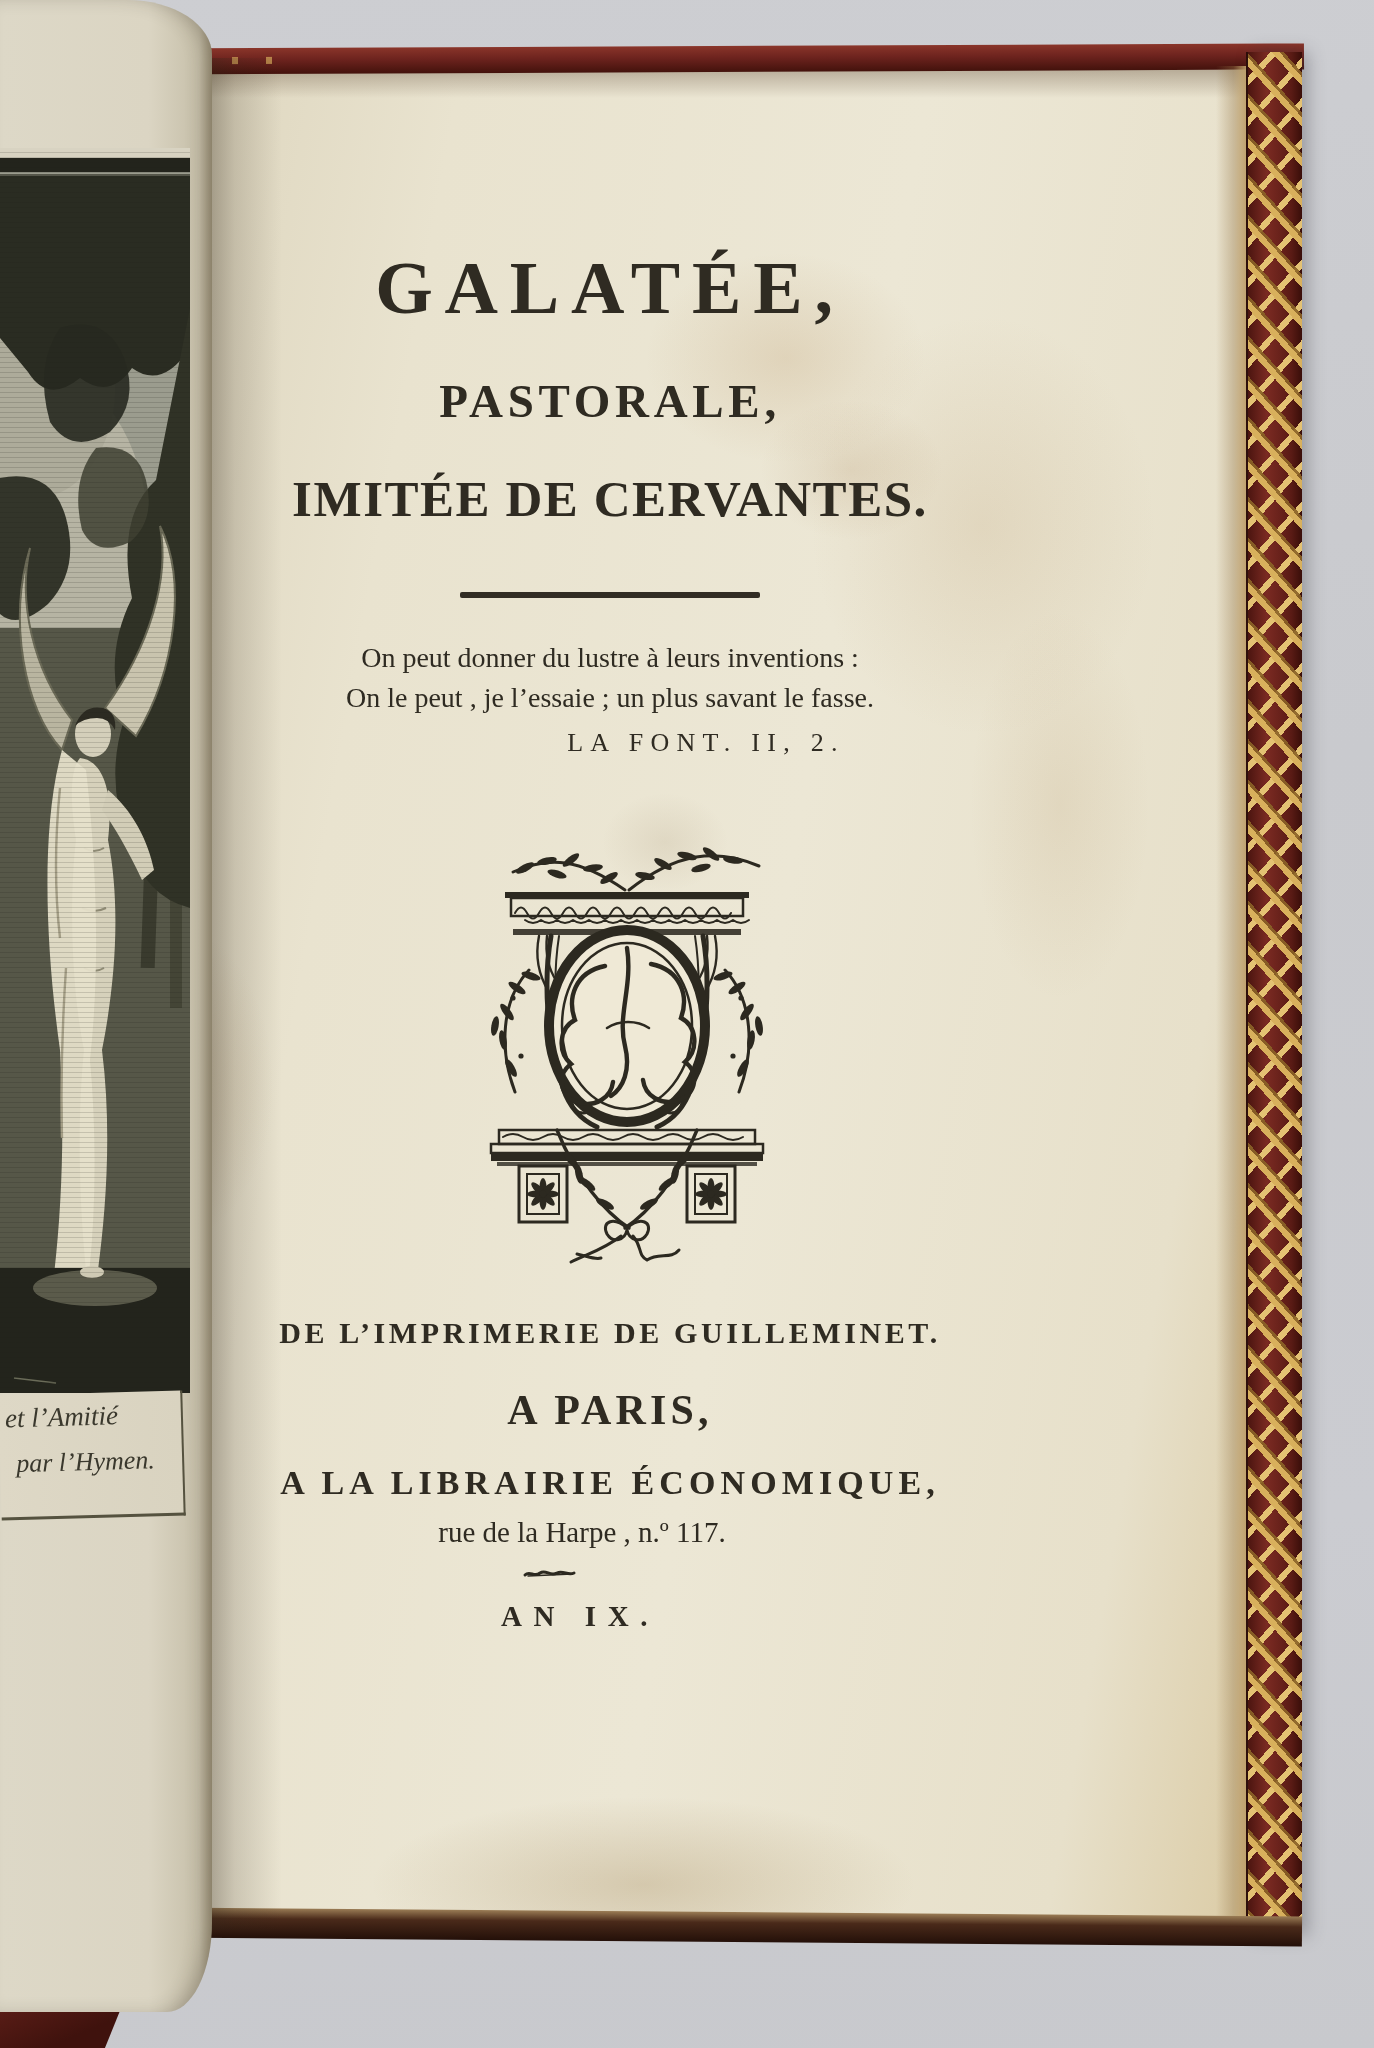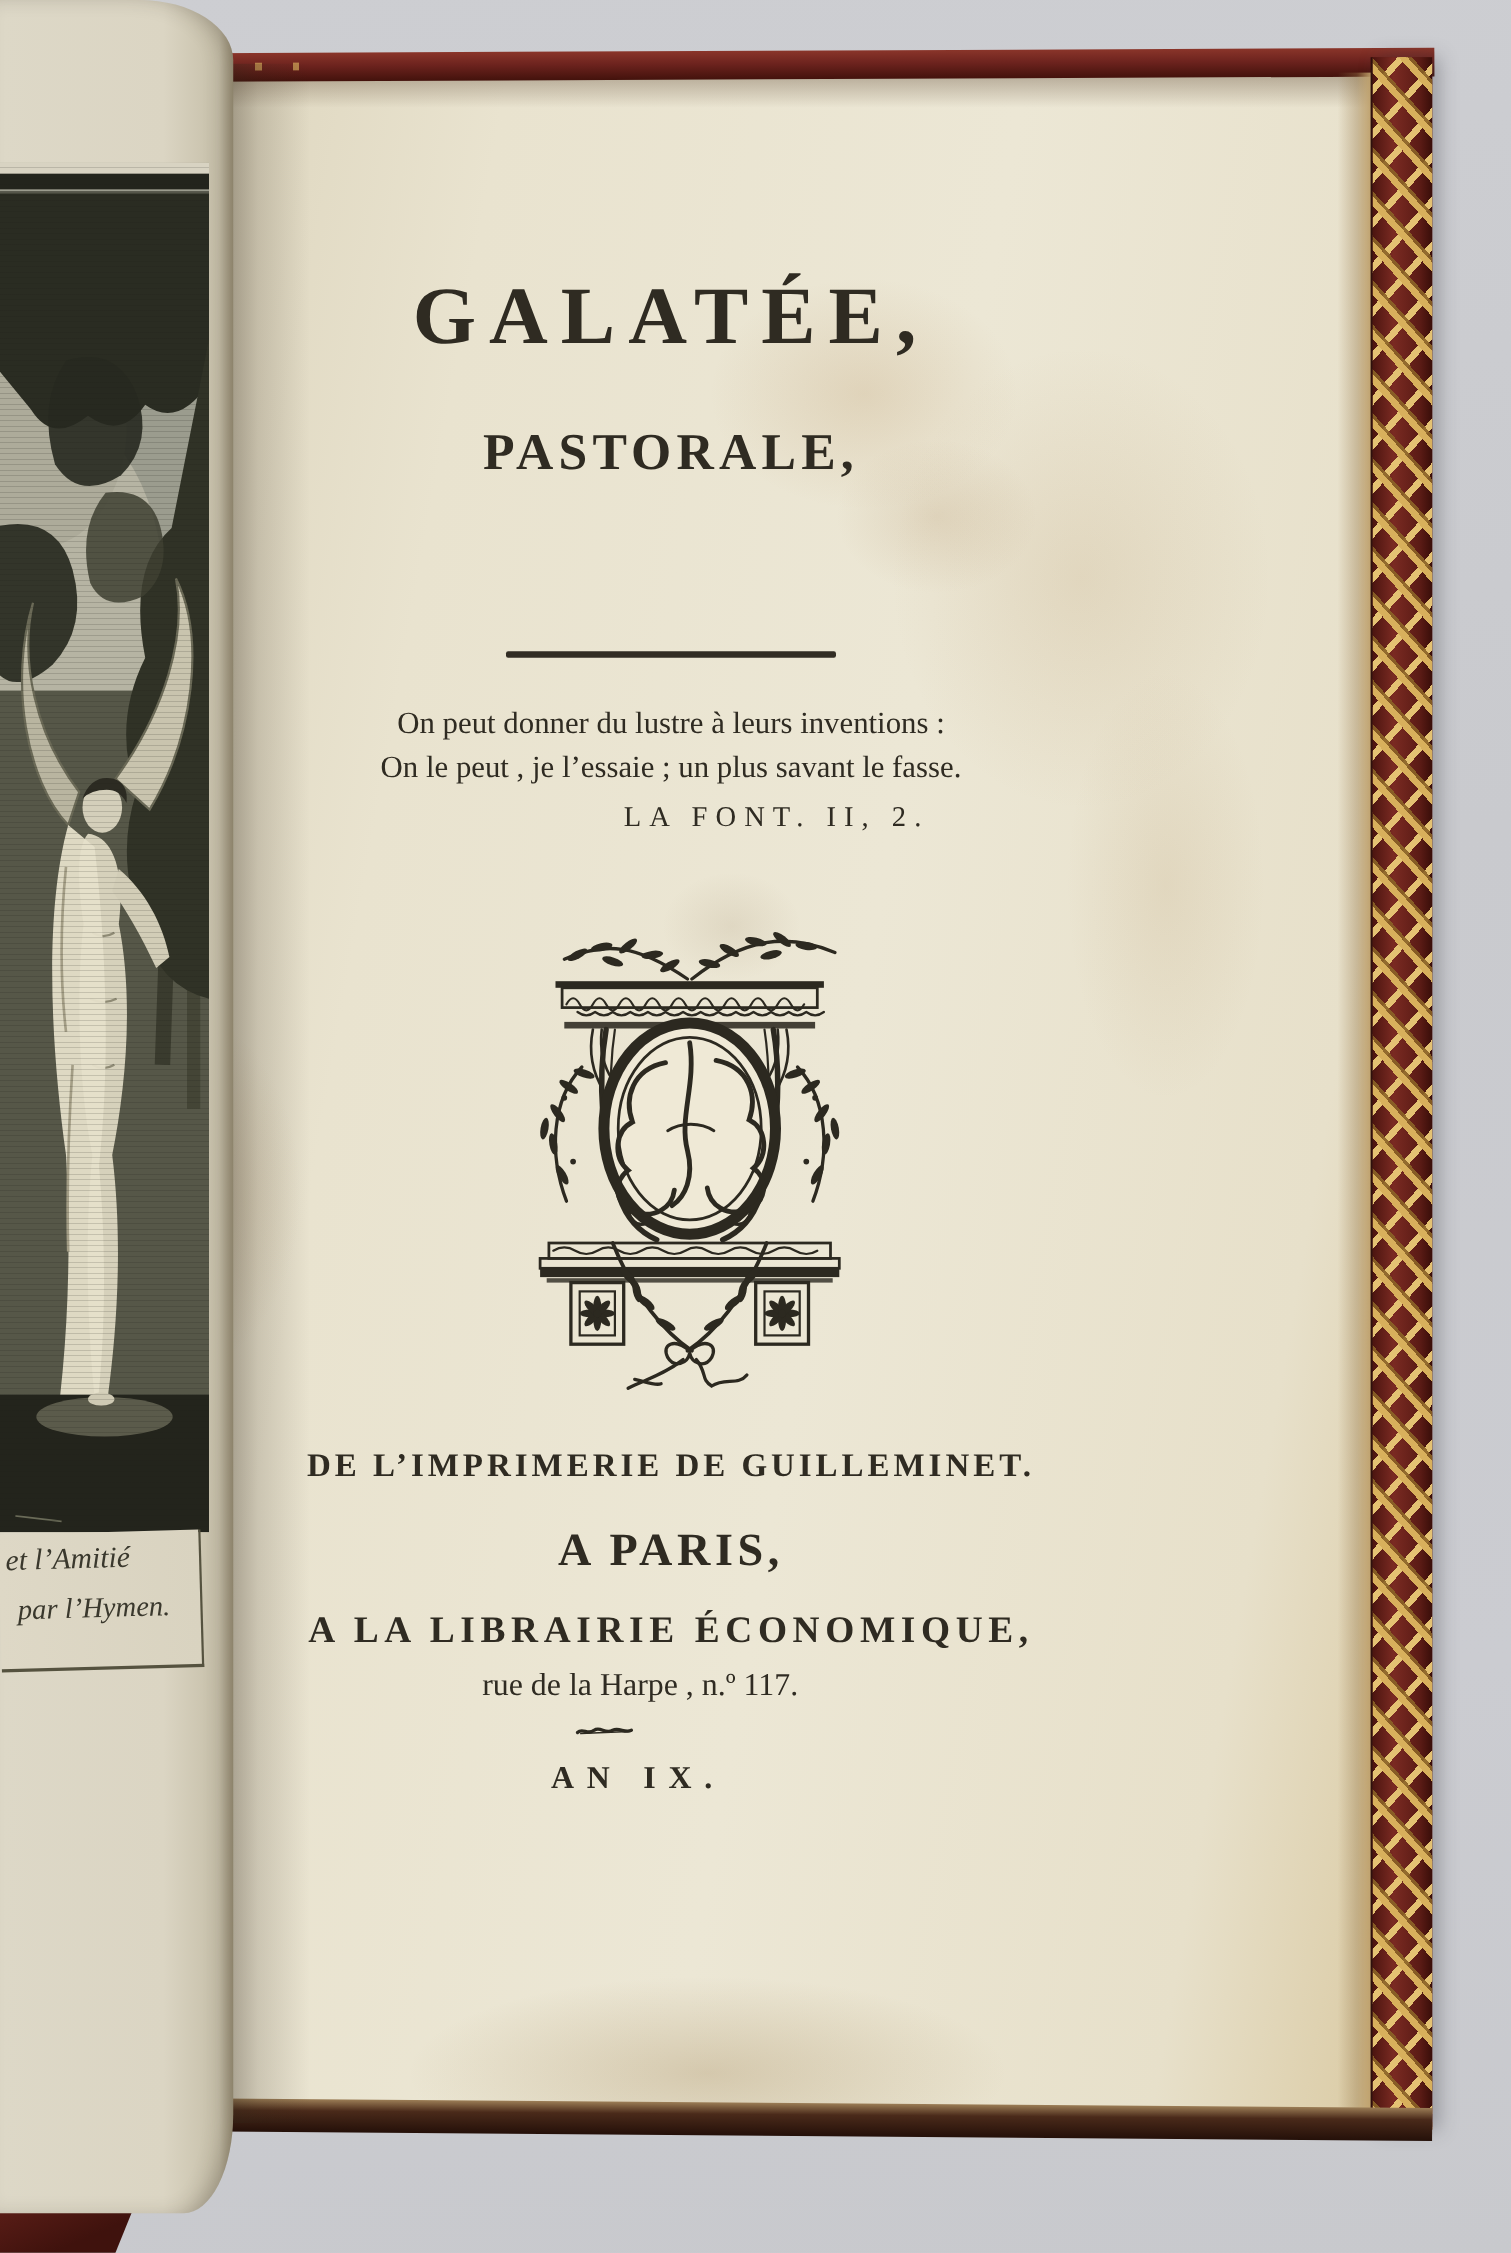--- a/index.html
+++ b/index.html
@@ -41,21 +41,21 @@
   .bottom-edge{position:absolute;left:168px;top:1912px;width:1134px;height:30px;z-index:2;
     background:linear-gradient(180deg,#9a7c55 0%,#4a2a1a 35%,#241009 100%);
     transform:rotate(0.45deg);}
   
   .gutter-shadow{position:absolute;left:196px;top:58px;width:86px;height:1872px;z-index:4;
     background:linear-gradient(90deg,rgba(48,38,25,.45),rgba(48,38,25,.16) 45%,transparent);}
   
   .text-col{position:absolute;left:225px;top:0;width:770px;height:2048px;z-index:3;color:#2f2b22;}
   .line{position:absolute;left:0;width:100%;text-align:center;white-space:nowrap;}
   .t-title{top:246px;font-size:74px;font-weight:700;letter-spacing:.16em;}
-  .t-genre{top:374px;font-size:47px;font-weight:700;letter-spacing:.10em;margin-top:10px;}
+  .t-genre{top:374px;font-size:47px;font-weight:700;letter-spacing:.10em;}
   .t-sub{top:470px;font-size:51px;font-weight:700;letter-spacing:.03em;}
   .t-rule{position:absolute;left:50%;top:592px;width:300px;height:6px;margin-left:-150px;
     background:#322d24;border-radius:2px;}
   .t-epi1{top:642px;font-size:28px;}
   .t-epi2{top:682px;font-size:28px;}
   .t-attr{top:728px;font-size:26px;letter-spacing:.28em;transform:translateX(96px);}
   .t-printer{top:1316px;font-size:30px;font-weight:700;letter-spacing:.12em;}
   .t-paris{top:1386px;font-size:42px;font-weight:700;letter-spacing:.10em;}
   .t-lib{top:1464px;font-size:34px;font-weight:700;letter-spacing:.15em;}
   .t-harpe{top:1516px;font-size:29px;transform:translateX(-28px);text-align:center;}
@@ -90,20 +90,21 @@
   <div class="top-shade"></div>
   <div class="top-edge"></div>
   <div class="deckle"></div>
   <div class="fore-edge"></div>
   <div class="bottom-edge"></div>
   <div class="gutter-shadow"></div>
 
   <div class="text-col">
     <div class="line t-title">GALATÉE,</div>
     <div class="line t-genre">PASTORALE,</div>
+    <div class="line t-sub">IMITÉE DE CERVANTES.</div>
     <div class="t-rule"></div>
     <div class="line t-epi1">On peut donner du lustre à leurs inventions :</div>
     <div class="line t-epi2">On le peut , je l’essaie ; un plus savant le fasse.</div>
     <div class="line t-attr">LA FONT. II, 2.</div>
 
     <div class="line t-paris">A PARIS,</div>
     <div class="line t-printer">DE L’IMPRIMERIE DE GUILLEMINET.</div>
     <div class="line t-lib">A LA LIBRAIRIE ÉCONOMIQUE,</div>
     <div class="line t-harpe">rue de la Harpe , n.º 117.</div>
 

